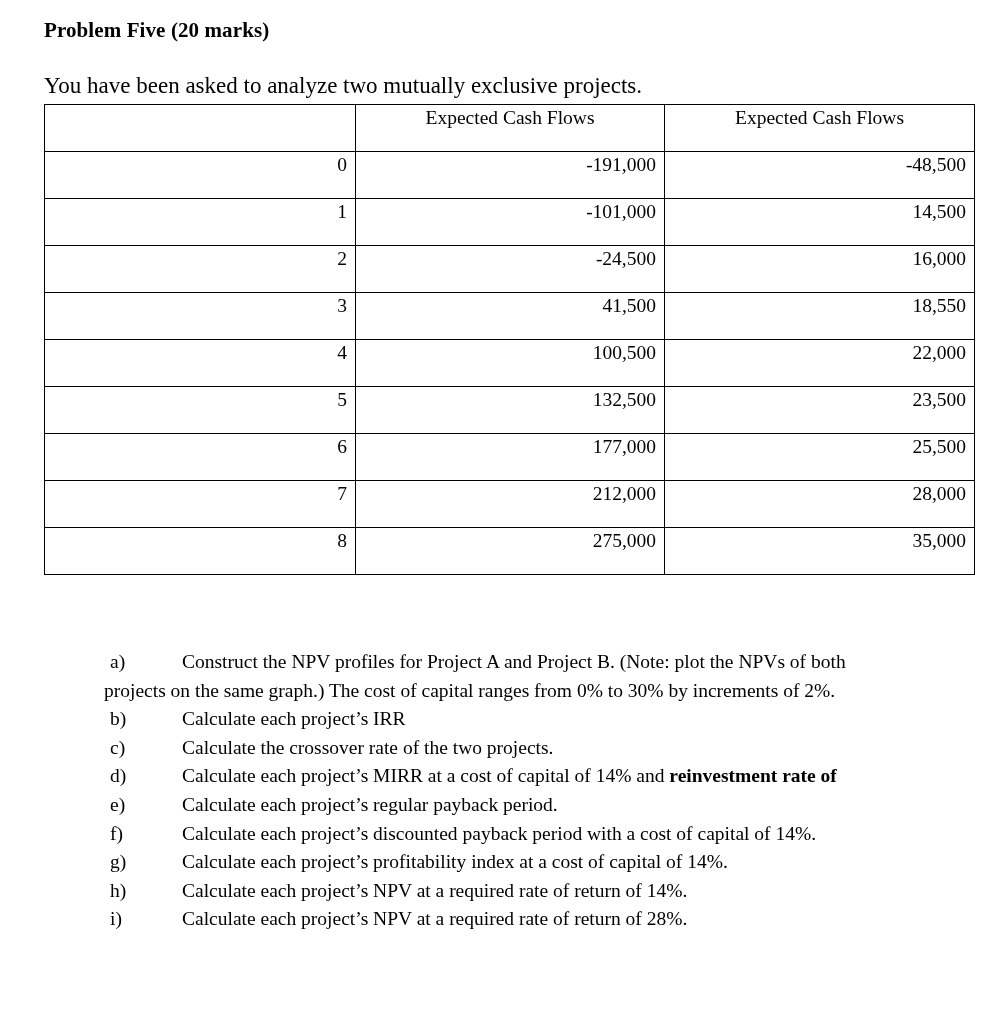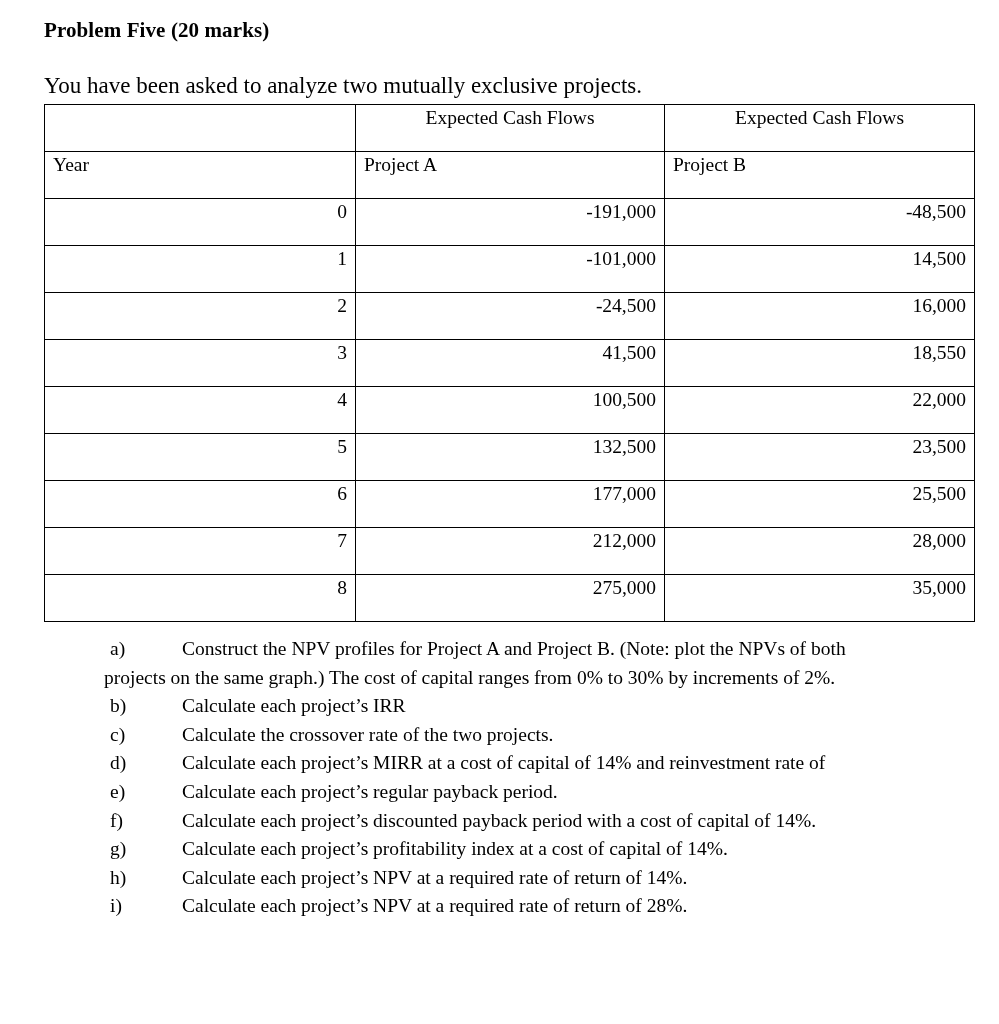--- a/index.html
+++ b/index.html
@@ -69,41 +69,41 @@
   .col-b      { width: 310px; }
 
   .cell-center { text-align: center; }
   .cell-left   { text-align: left; }
   .cell-right  { text-align: right; }
 
   
   .questions {
     position: absolute;
     left: 104px;
-    top: 635px;
+    top: 648px;
     width: 880px;
     font-size: 19.5px;
     line-height: 28.6px;
   }
   .q-item {
     display: block;
     position: relative;
     text-indent: 0;
   }
   .q-label {
     display: inline-block;
     width: 72px;
     margin-left: 6px;
   }
   .q-text { display: inline; }
   .q-wrap {
     display: block;
     margin-left: 0;
   }
-  b { font-weight: normal; }
+  b { font-weight: bold; }
 </style>
 </head>
 <body>
 
 <div class="page">
 
   <h1 class="doc-title">Problem Five (20 marks)</h1>
 
   <p class="intro">You have been asked to analyze two mutually exclusive projects.</p>
 
@@ -112,25 +112,20 @@
       <col class="col-year">
       <col class="col-a">
       <col class="col-b">
     </colgroup>
     <tbody>
       <tr>
         <td class="cell-left"></td>
         <td class="cell-center">Expected Cash Flows</td>
         <td class="cell-center">Expected Cash Flows</td>
       </tr>
-      <tr>
-        <td class="cell-left">Year</td>
-        <td class="cell-left">Project A</td>
-        <td class="cell-left">Project B</td>
-      </tr>
 
       <tr>
         <td class="cell-right">0</td>
         <td class="cell-right">-191,000</td>
         <td class="cell-right">-48,500</td>
       </tr>
       <tr>
         <td class="cell-right">1</td>
         <td class="cell-right">-101,000</td>
         <td class="cell-right">14,500</td>

